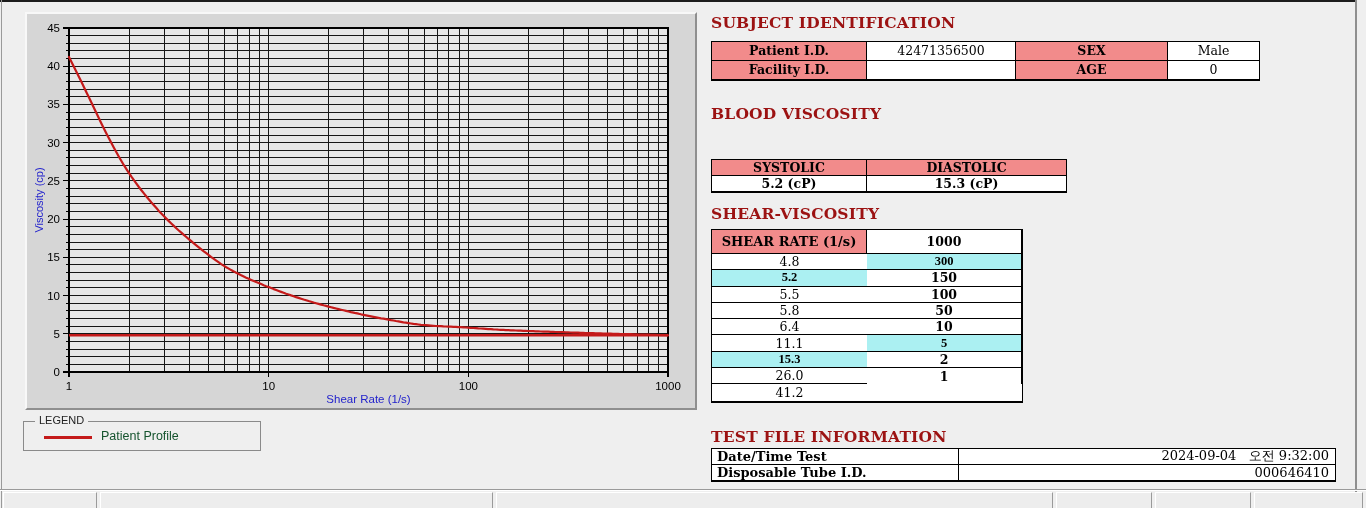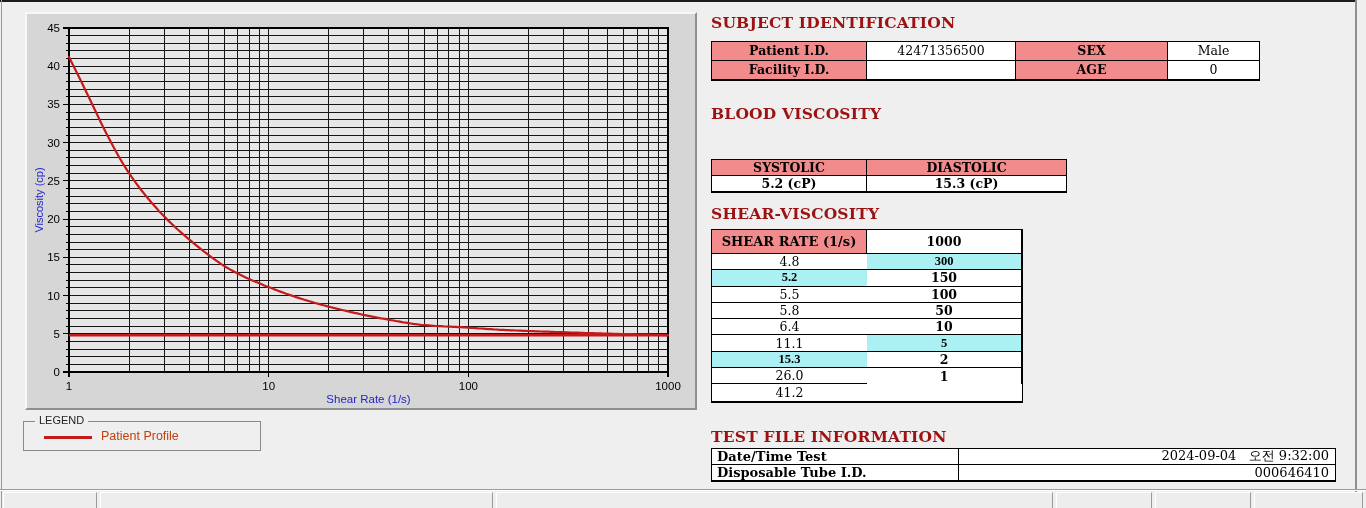--- a/index.html
+++ b/index.html
@@ -27,21 +27,21 @@
   
   .legend-box{
     left:23px;top:421px;width:238px;height:30px;box-sizing:border-box;
     border:1px solid #8a8a8a;background:#efefef;
   }
   .legend-caption{
     position:absolute;top:-8px;left:11px;background:#efefef;padding:0 4px;
     font-size:11px;color:#222;
   }
   .legend-line{position:absolute;left:20px;top:14px;width:48px;height:3px;background:#c41a1a;}
-  .legend-text{position:absolute;left:77px;top:7px;font-size:12.5px;color:#c2410c;}
+  .legend-text{position:absolute;left:77px;top:7px;font-size:12.5px;color:#14532d;}
 
   
   .sec-title{
     position:absolute;left:711px;
     font-family:"DejaVu Serif","Liberation Serif",serif;
     font-weight:bold;font-size:15.5px;line-height:16px;color:#9c1212;
     letter-spacing:.2px;white-space:nowrap;
   }
   .tbl{
     position:absolute;display:grid;box-sizing:border-box;background:#fff;

